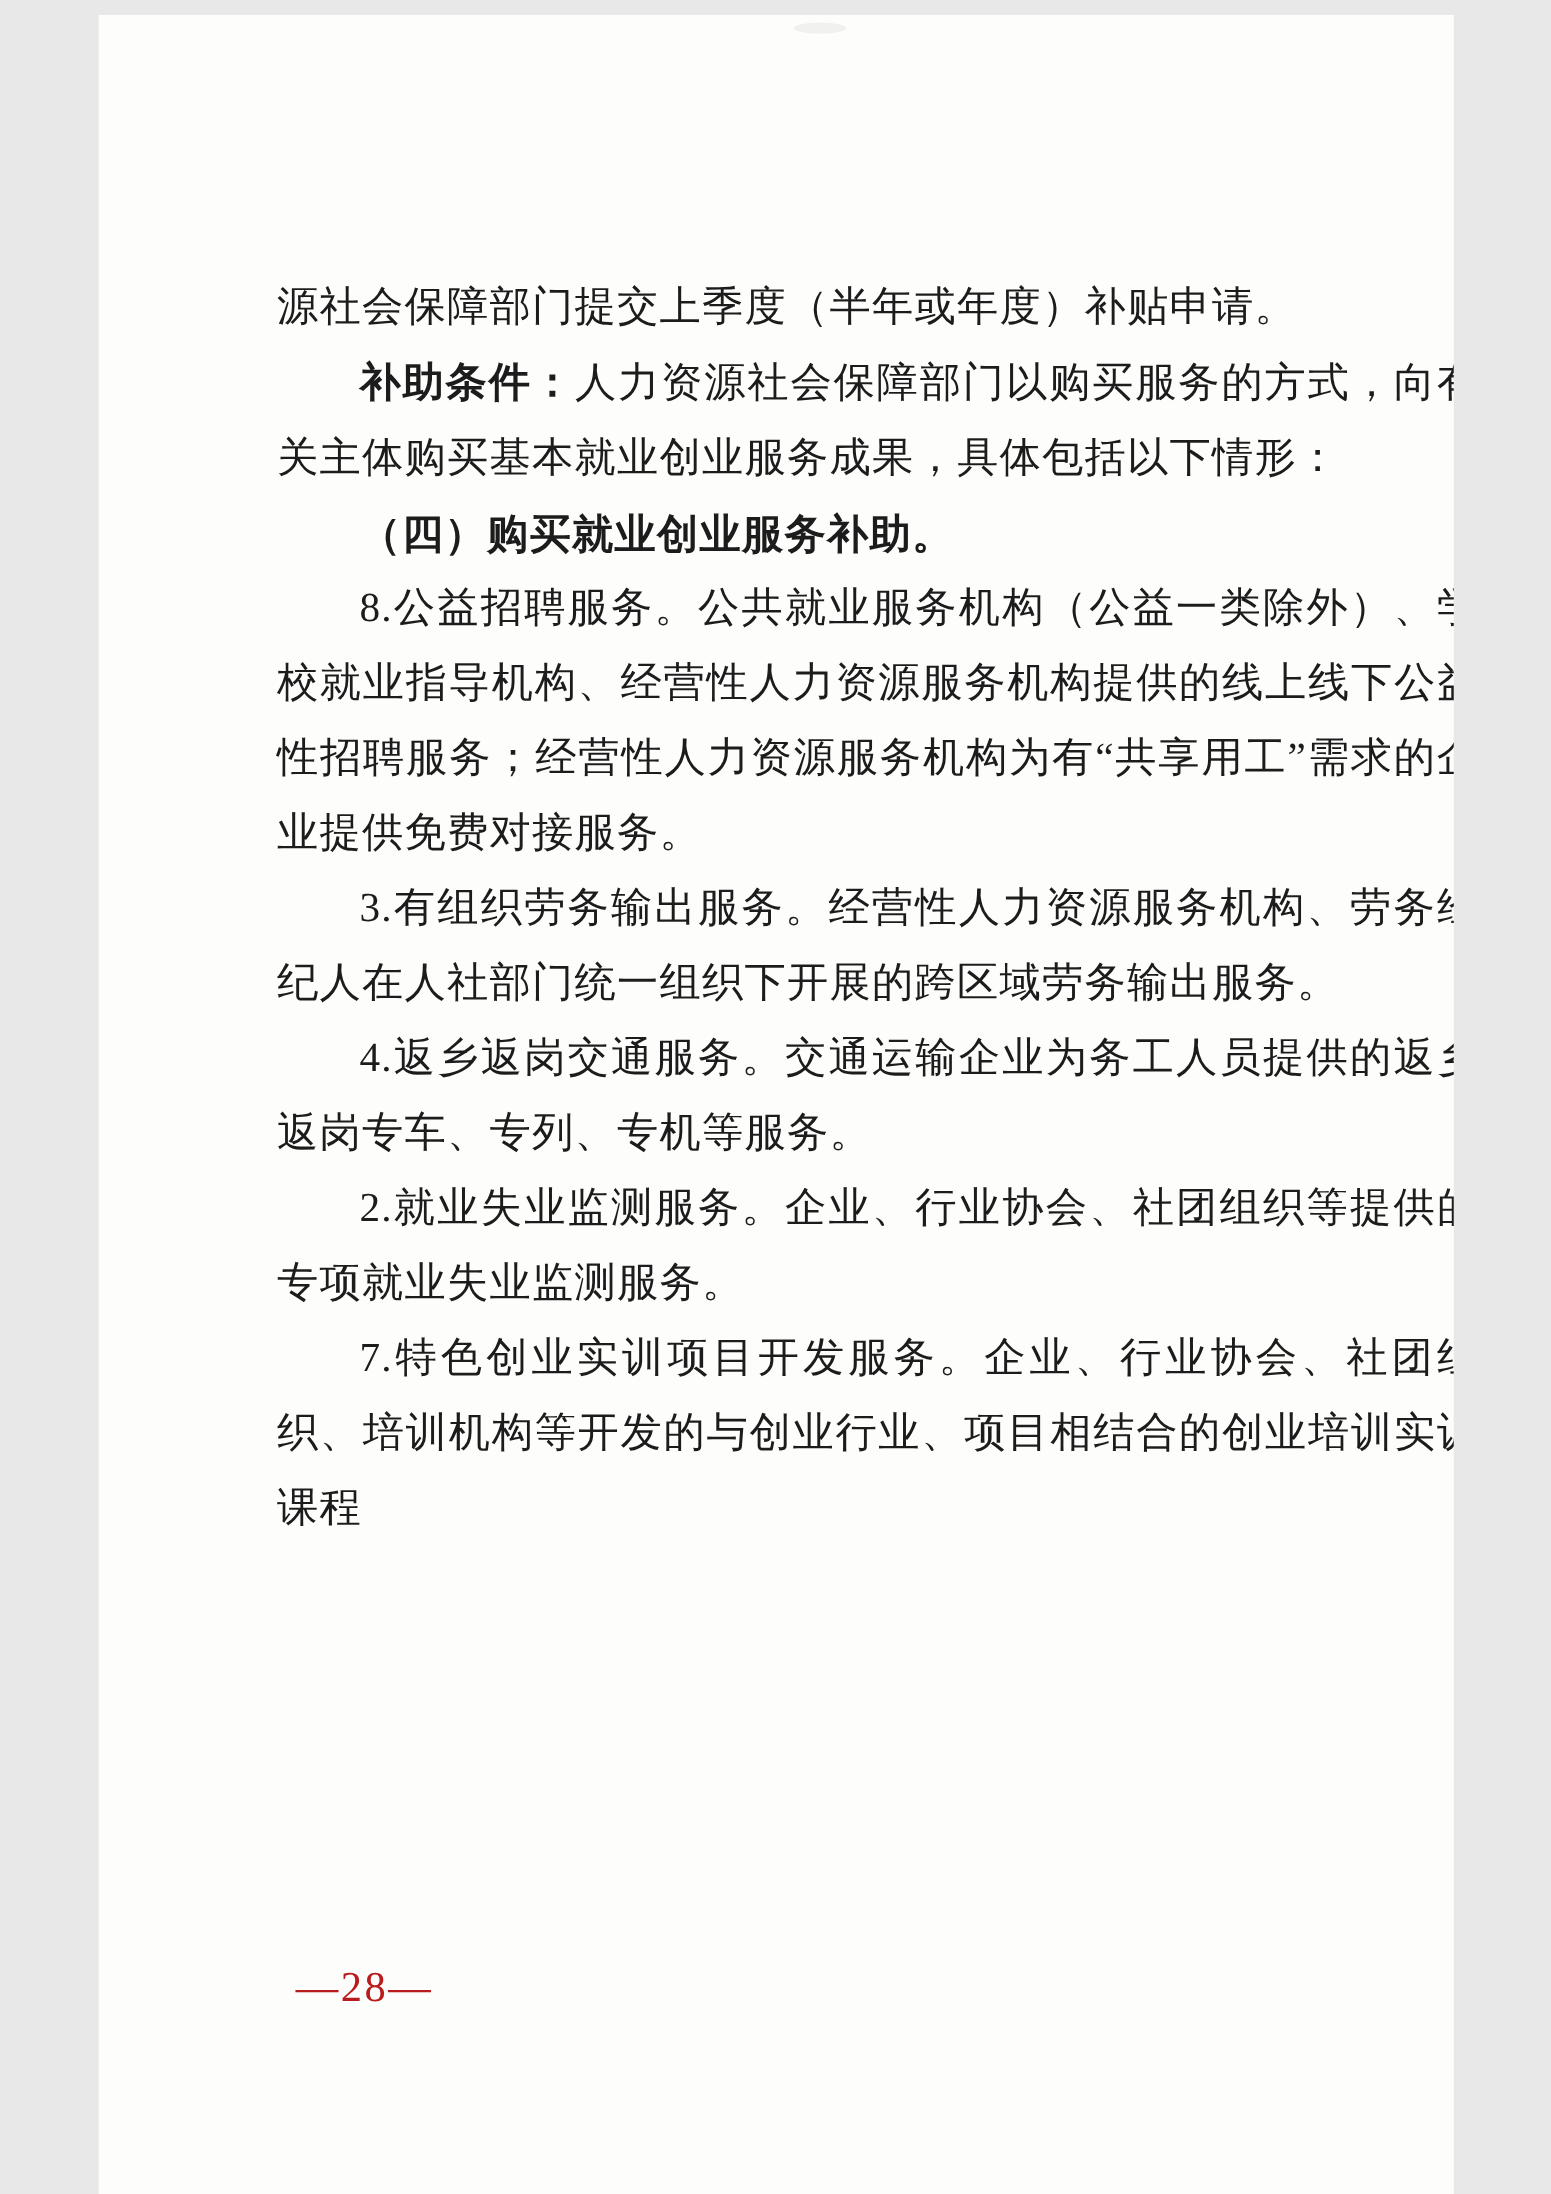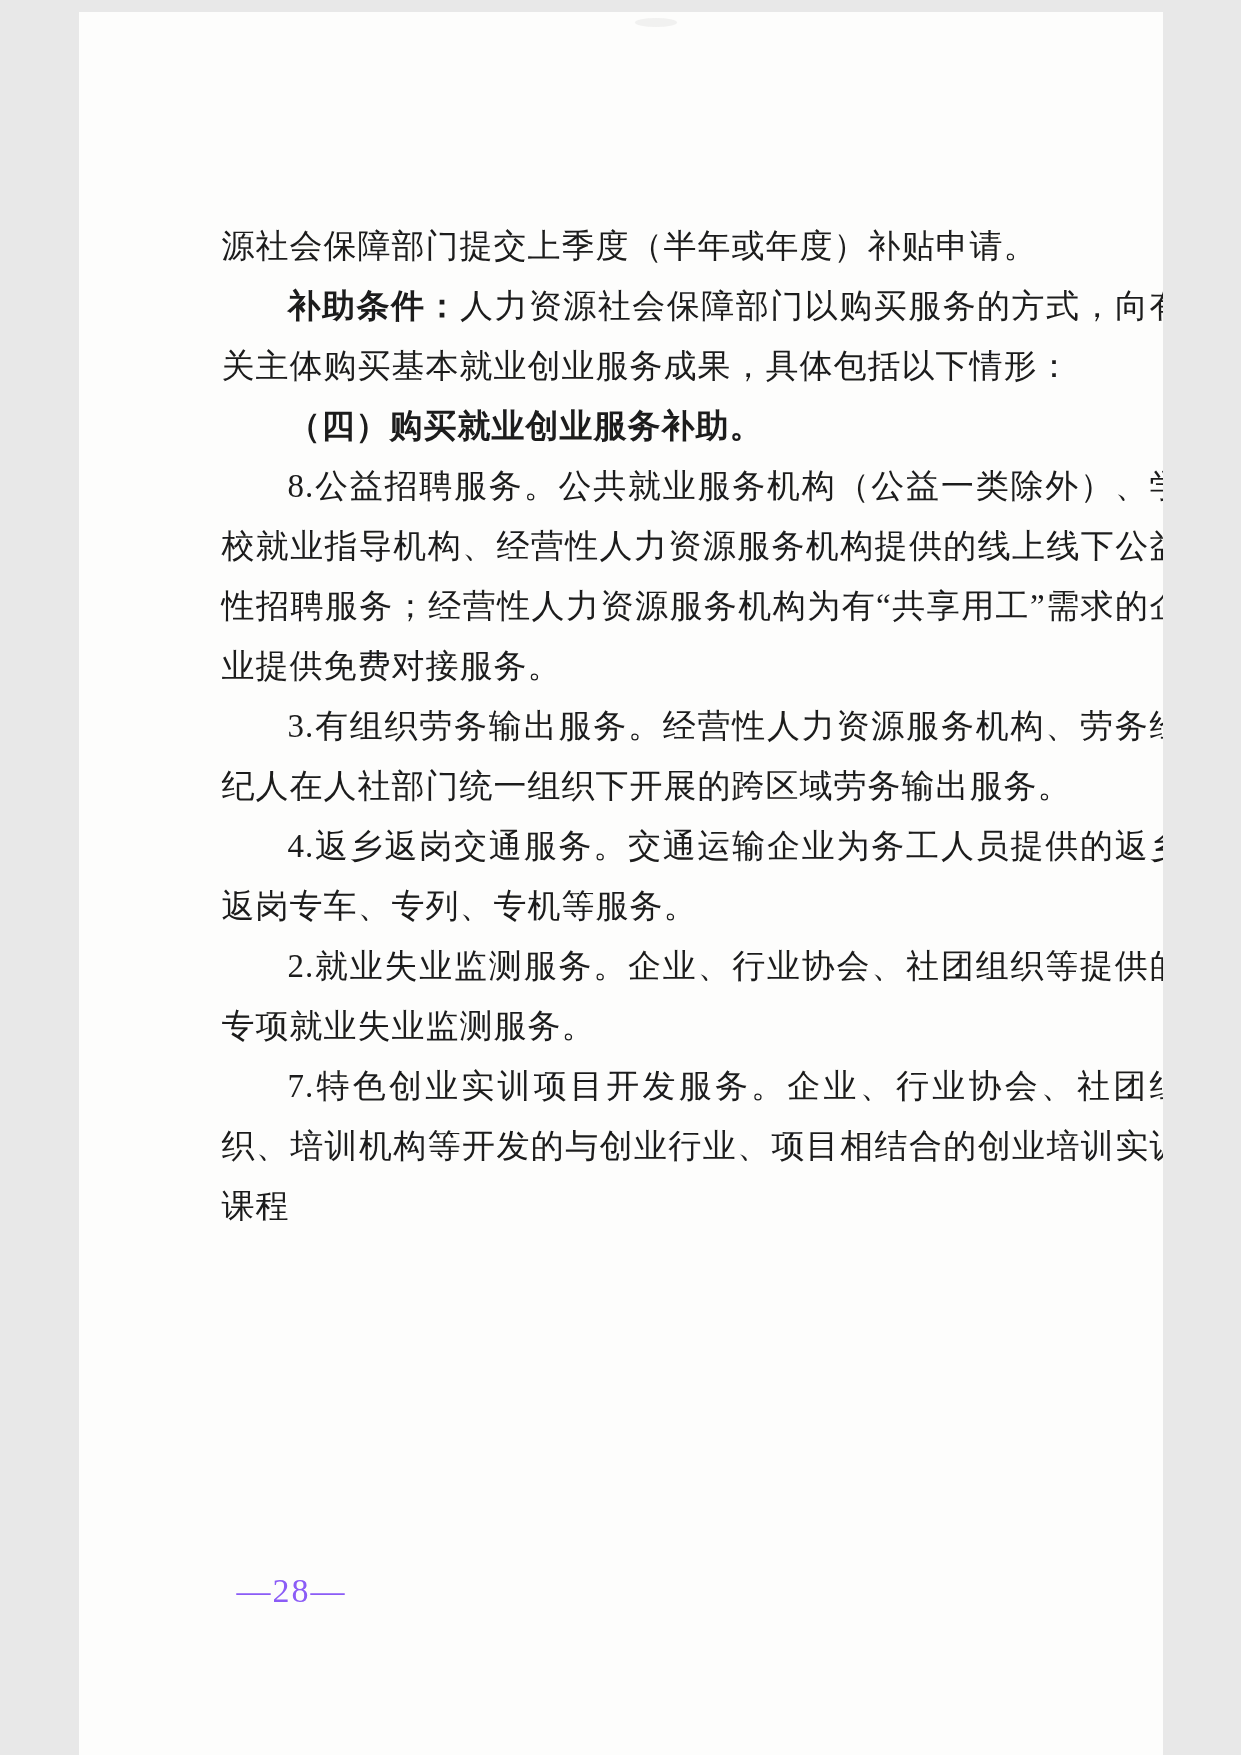--- a/index.html
+++ b/index.html
@@ -43,21 +43,21 @@
     font-family: "Liberation Sans", "DejaVu Sans", sans-serif;
     font-weight: 700;
     font-style: normal;
   }
   .page-number {
     position: absolute;
     left: 158px;
     top: 1560px;
     font-size: 34px;
     letter-spacing: 2px;
-    color: #8b5cf6;
+    color: #b91c1c;
   }
   
   .artifact {
     position: absolute;
     pointer-events: none;
   }
   .art-right-line {
     left: 1231px; top: 0; width: 2px; height: 520px;
     background: rgba(120,120,120,0.18);
   }

